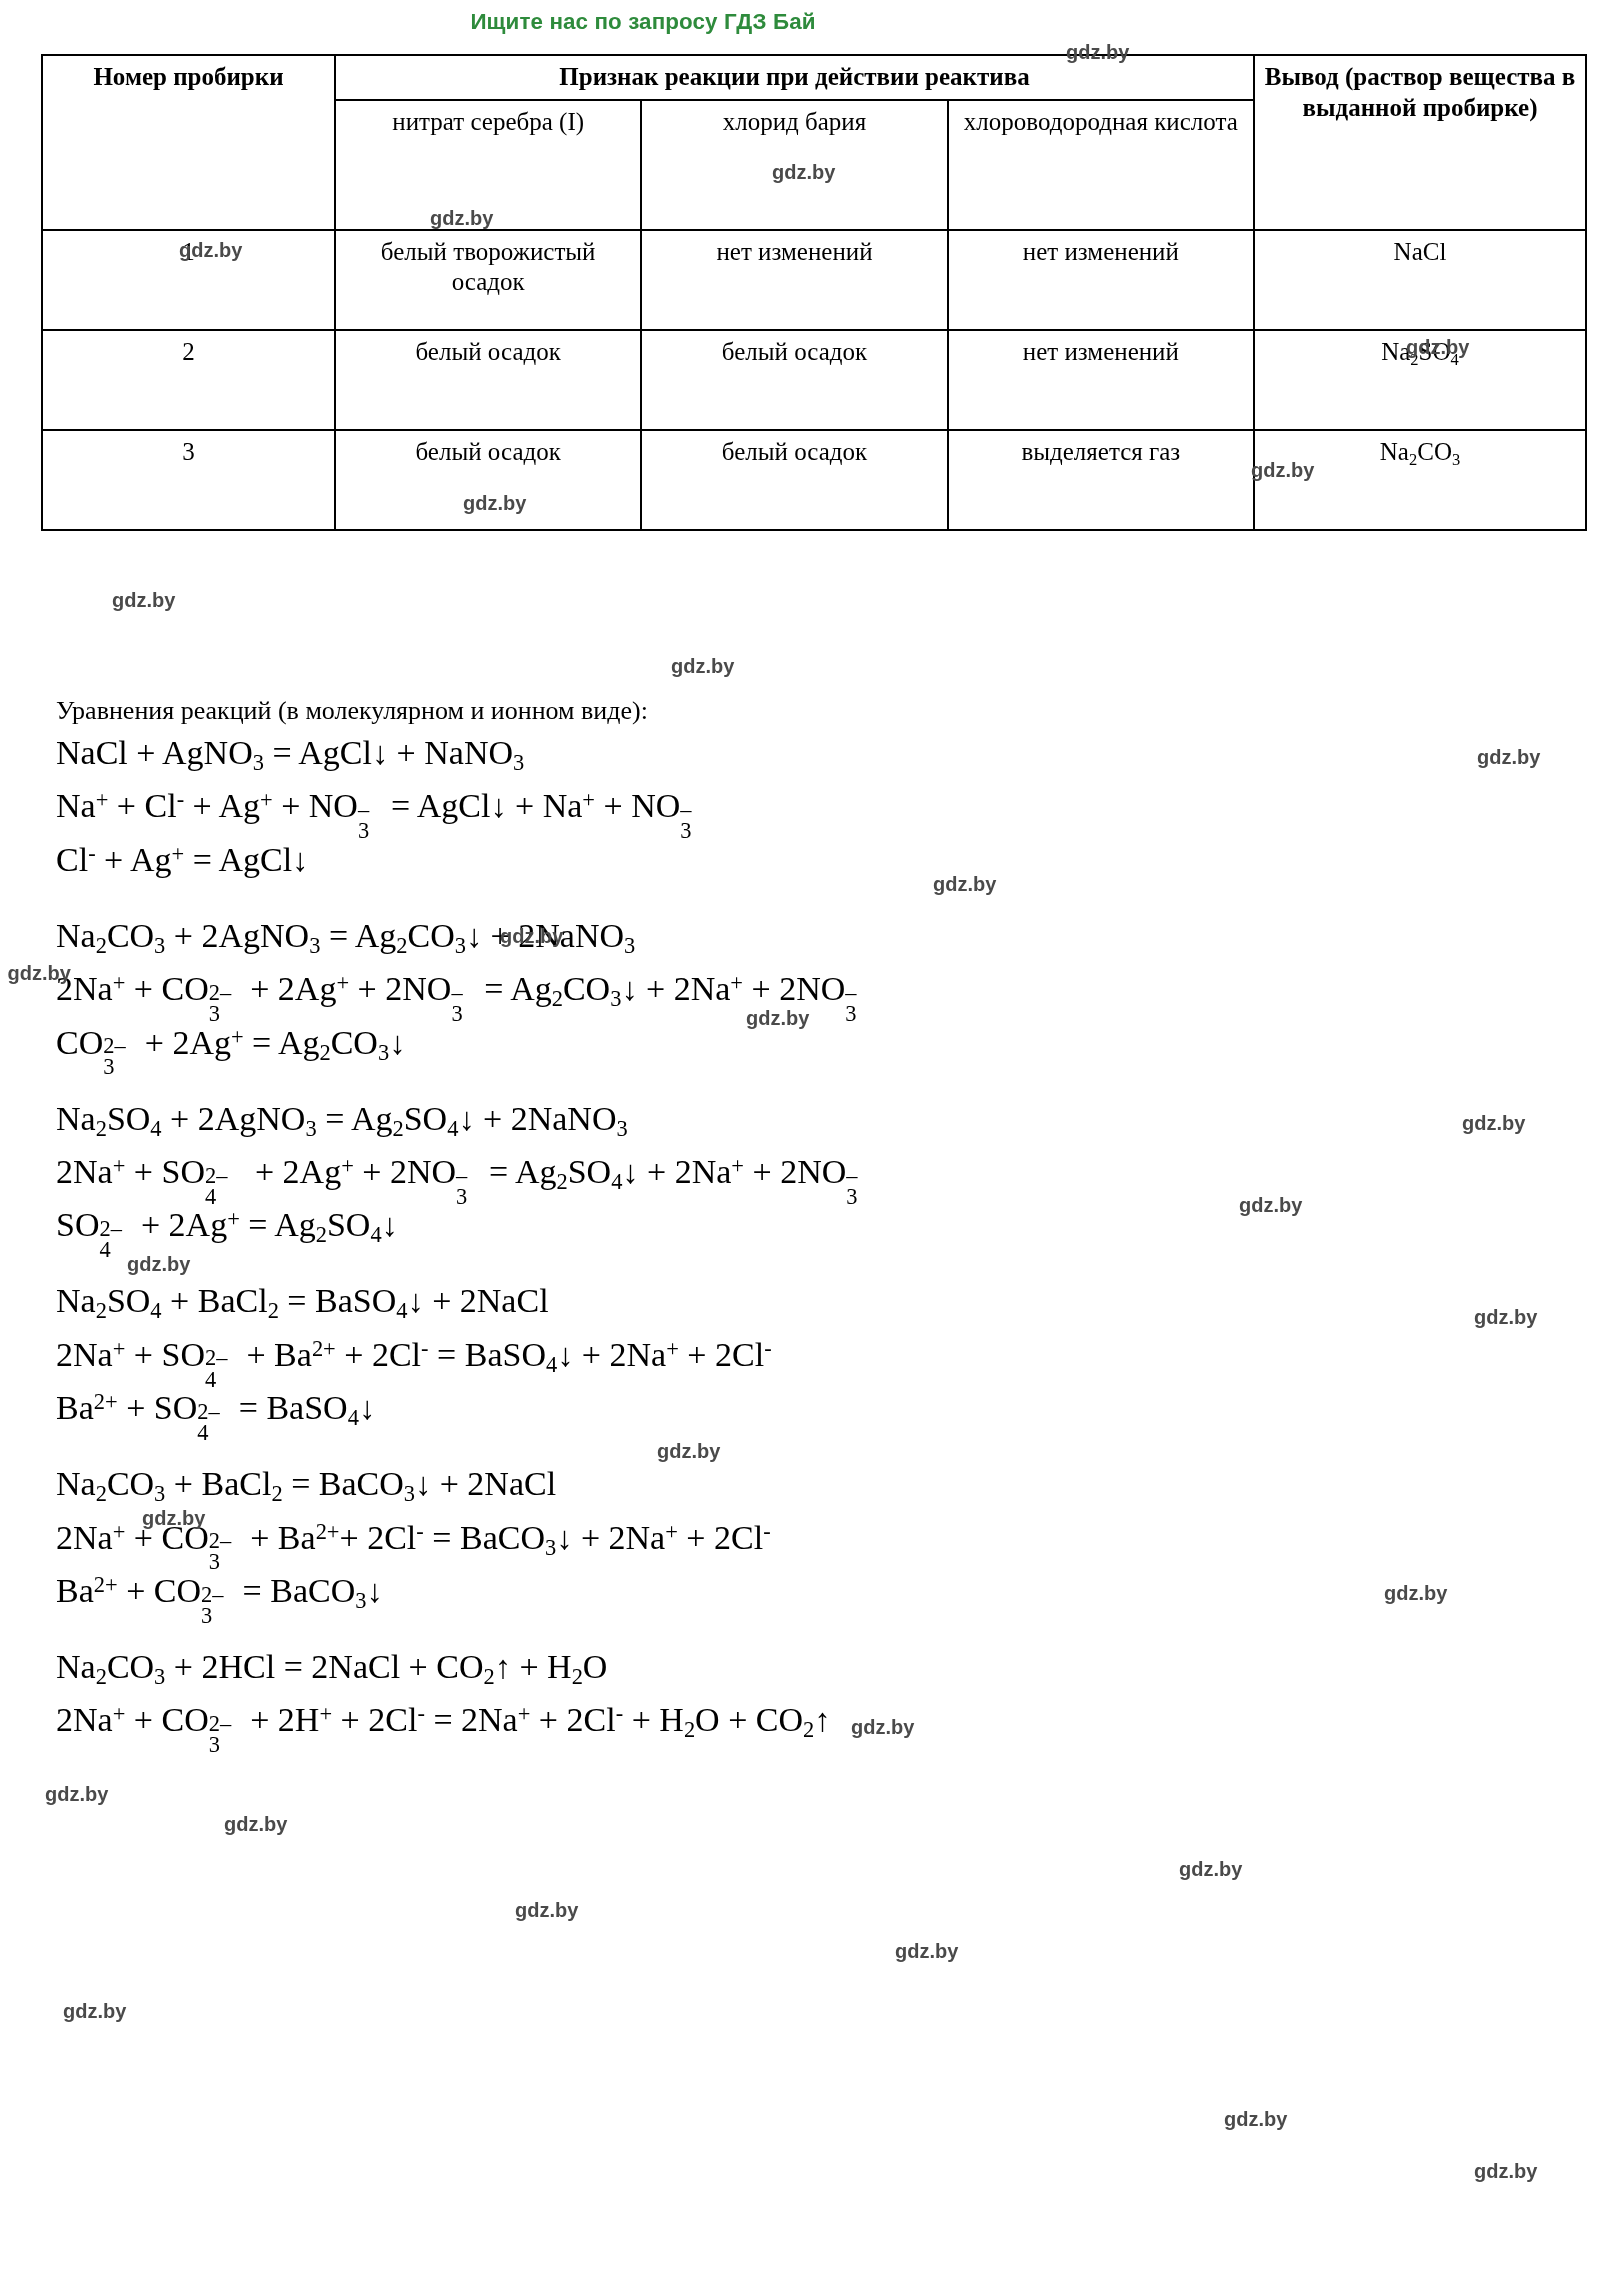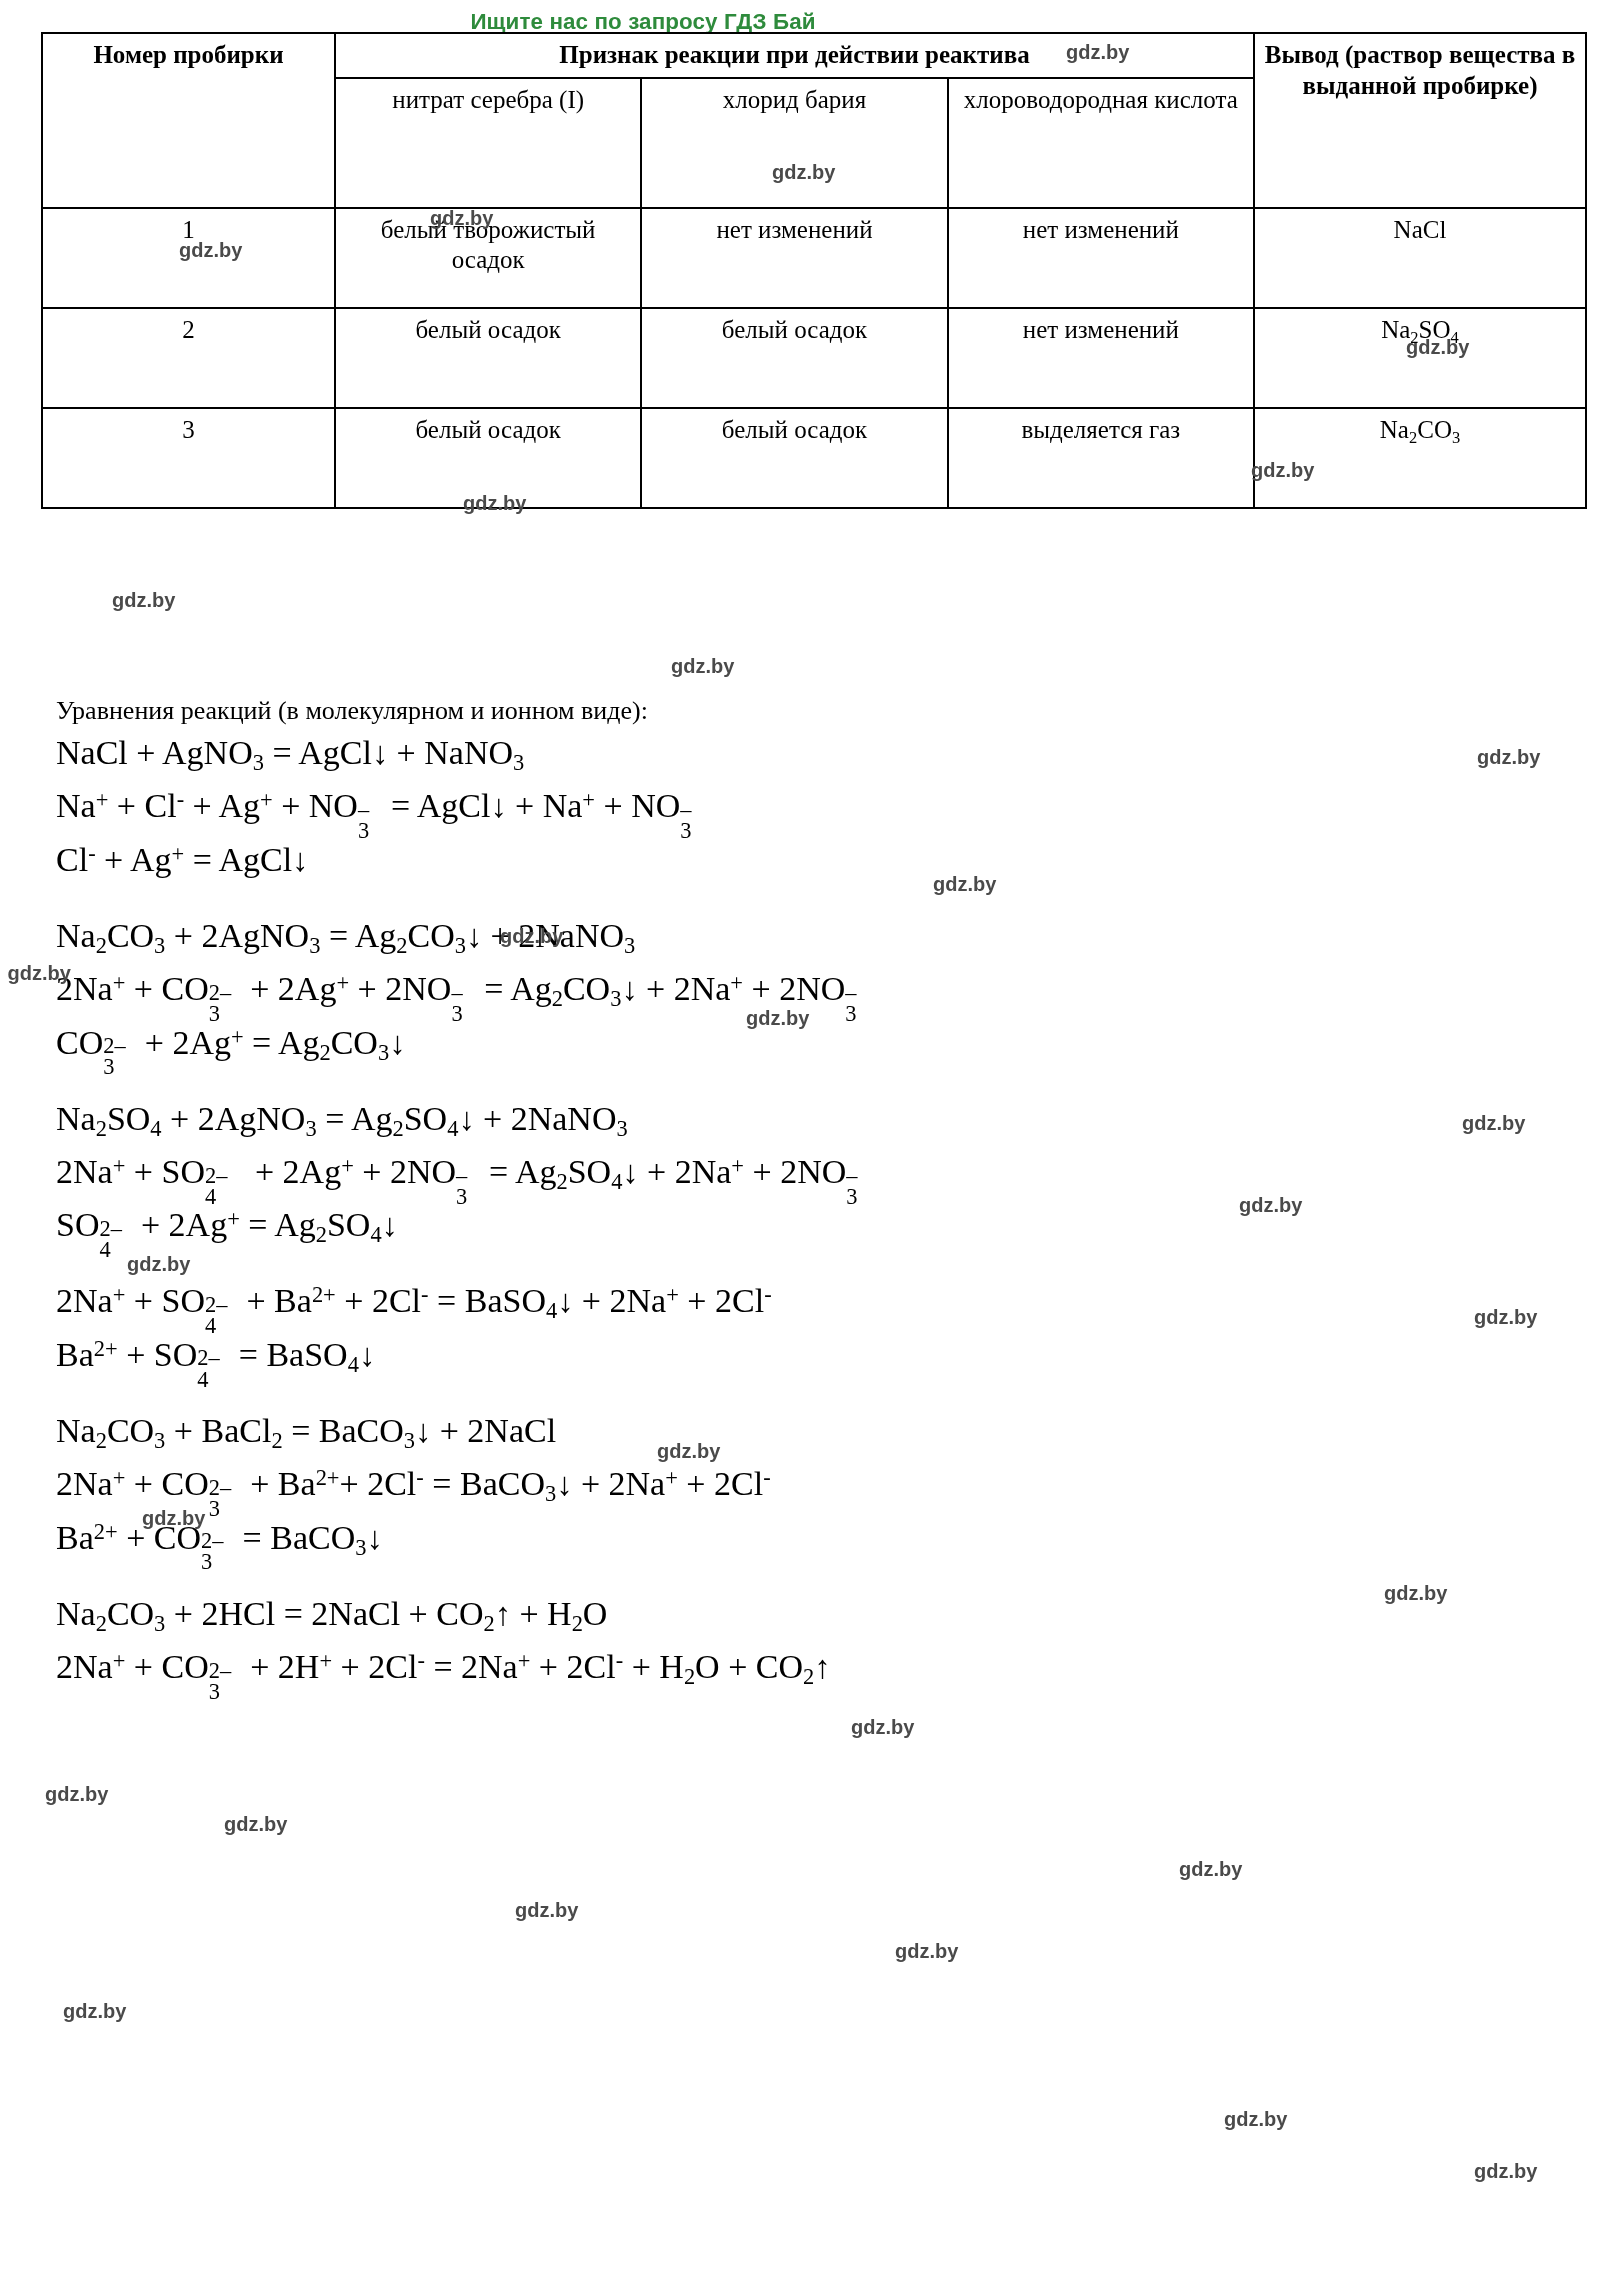--- a/index.html
+++ b/index.html
@@ -40,21 +40,21 @@
     font-family: "Liberation Sans", sans-serif;
     font-size: 20px;
     font-weight: bold;
     color: #4a4a4a;
     white-space: nowrap;
   }
   
   .tbl-wrap {
     position: absolute;
     left: 41px;
-    top: 32px;
+    top: 54px;
     width: 1546px;
   }
   table.reagents {
     border-collapse: collapse;
     width: 1546px;
     table-layout: fixed;
   }
   table.reagents td, table.reagents th {
     border: 2.2px solid #000;
     vertical-align: top;
@@ -215,20 +215,23 @@
       </div>
       <div class="eq-line">
         2Na<sup>+</sup> + SO<span class="stack"><span class="up">2–</span><span class="dn">4</span></span>&nbsp;&nbsp;&nbsp;+ 2Ag<sup>+</sup> + 2NO<span class="stack"><span class="up">–</span><span class="dn">3</span></span>&nbsp;= Ag<sub>2</sub>SO<sub>4</sub><span class="arrow">↓</span> + 2Na<sup>+</sup> + 2NO<span class="stack"><span class="up">–</span><span class="dn">3</span></span>
       </div>
       <div class="eq-line">
         SO<span class="stack"><span class="up">2–</span><span class="dn">4</span></span>&nbsp;&nbsp;+ 2Ag<sup>+</sup> = Ag<sub>2</sub>SO<sub>4</sub><span class="arrow">↓</span>
       </div>
     </div>
 
     <div class="eq-group">
+      <div class="eq-line">
+        Na<sub>2</sub>SO<sub>4</sub> + BaCl<sub>2</sub> = BaSO<sub>4</sub><span class="arrow">↓</span> + 2NaCl
+      </div>
       <div class="eq-line">
         2Na<sup>+</sup> + SO<span class="stack"><span class="up">2–</span><span class="dn">4</span></span>&nbsp;&nbsp;+ Ba<sup>2+</sup> + 2Cl<sup>-</sup> = BaSO<sub>4</sub><span class="arrow">↓</span> + 2Na<sup>+</sup> + 2Cl<sup>-</sup>
       </div>
       <div class="eq-line">
         Ba<sup>2+</sup> + SO<span class="stack"><span class="up">2–</span><span class="dn">4</span></span>&nbsp;&nbsp;= BaSO<sub>4</sub><span class="arrow">↓</span>
       </div>
     </div>
 
     <div class="eq-group">
       <div class="eq-line">

